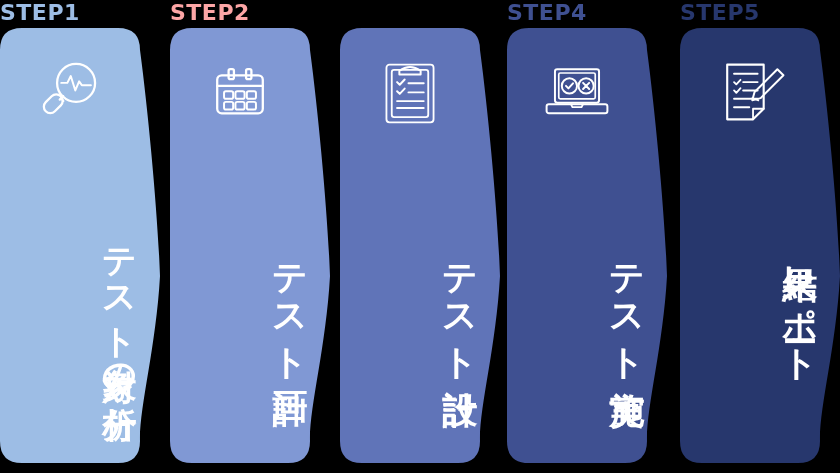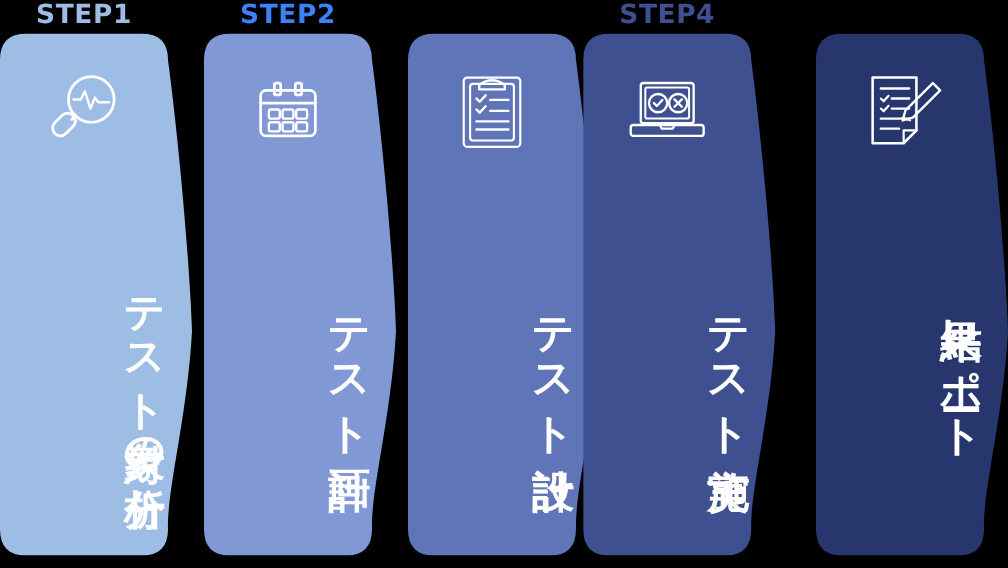--- a/index.html
+++ b/index.html
@@ -27,21 +27,20 @@
     width: 170px;
     height: 473px;
   }
   .step-label {
     position: absolute;
     top: 0px;
     left: 0;
     width: 140px;
     height: 26px;
     line-height: 26px;
-    text-align: center;
     font-family: "DejaVu Sans", "Liberation Sans", sans-serif;
     font-weight: 700;
     font-size: 22px;
     letter-spacing: 0.5px;
     white-space: nowrap;
   }
   .panel-wrap {
     position: absolute;
     top: 28px;
     left: 0;
@@ -121,21 +120,21 @@
               <path d="M41 55.5 l-4.5 4.5"></path>
               <rect x="14" y="57" width="28" height="17" rx="8.5" transform="rotate(-45 28 65.5)"></rect>
               <path d="M38.2 58.6 l3.2 3.2" stroke-width="2.6"></path>
             </svg>
           </div>
           <div class="v-text tight">テスト対象の分析</div>
         </div>
       </div>
     </div>
     <div class="step" style="left: 170px;">
-      <div class="step-label" style="color: #3b82f6;">STEP2</div>
+      <div class="step-label" style="color: #fca5a5;">STEP2</div>
       <div class="panel-wrap">
         <svg class="panel-svg" viewBox="0 0 170 435">
           <path d="M 0 22 Q 0 0 22 0 L 118 0 Q 140 0 140 22 C 149 90 158 190 160 248 C 156 320 139 380 140 413 Q 140 435 118 435 L 22 435 Q 0 435 0 413 Z" fill="#8098d4"></path>
         </svg>
         <div class="panel-content">
           <div class="icon-box">
             <svg viewBox="0 0 100 100" xmlns="http://www.w3.org/2000/svg" fill="none" stroke="#ffffff" stroke-width="3" stroke-linecap="round" stroke-linejoin="round">
               <rect x="20" y="28" width="60" height="50" rx="6"></rect>
               <path d="M20 42 h60"></path>
               <rect x="35" y="20" width="7" height="13" rx="2.2"></rect>
@@ -168,21 +167,21 @@
               <path d="M33 49 l3.5 3.5 l6.5 -7" stroke-width="2.6"></path>
               <path d="M48 50.5 h20" stroke-width="2.6"></path>
               <path d="M33 62 h35" stroke-width="2.6"></path>
               <path d="M33 71 h35" stroke-width="2.6"></path>
             </svg>
           </div>
           <div class="v-text">テスト設計</div>
         </div>
       </div>
     </div>
-    <div class="step" style="left: 486px; text-decoration: underline;">
+    <div class="step" style="left: 507px; text-decoration: underline;">
       <div class="step-label" style="color: rgb(63, 80, 145);">STEP4</div>
       <div class="panel-wrap">
         <svg class="panel-svg" viewBox="0 0 170 435">
           <path d="M 0 22 Q 0 0 22 0 L 118 0 Q 140 0 140 22 C 149 90 158 190 160 248 C 156 320 139 380 140 413 Q 140 435 118 435 L 22 435 Q 0 435 0 413 Z" fill="#3f5091"></path>
         </svg>
         <div class="panel-content">
           <div class="icon-box">
             <svg viewBox="0 0 100 100" xmlns="http://www.w3.org/2000/svg" fill="none" stroke="#ffffff" stroke-width="3" stroke-linecap="round" stroke-linejoin="round">
               <rect x="21" y="20" width="58" height="44" rx="3" stroke-width="2.6"></rect>
               <rect x="26" y="25" width="48" height="34" rx="2" stroke-width="2.2"></rect>
@@ -192,20 +191,21 @@
               <path d="M58 38 l8 8 M66 38 l-8 8" stroke-width="2.6"></path>
               <path d="M13 66 h74 a3 3 0 0 1 3 3 v6 a3 3 0 0 1 -3 3 h-74 a3 3 0 0 1 -3 -3 v-6 a3 3 0 0 1 3 -3 z" stroke-width="2.6"></path>
               <path d="M42 66 l2 4 h12 l2 -4" stroke-width="2.4"></path>
             </svg>
           </div>
           <div class="v-text">テスト実施</div>
         </div>
       </div>
     </div>
     <div class="step" style="left: 680px;">
+      <div class="step-label" style="color: rgb(39, 55, 109);">STEP5</div>
       <div class="panel-wrap">
         <svg class="panel-svg" viewBox="0 0 170 435">
           <path d="M 0 22 Q 0 0 22 0 L 118 0 Q 140 0 140 22 C 149 90 158 190 160 248 C 156 320 139 380 140 413 Q 140 435 118 435 L 22 435 Q 0 435 0 413 Z" fill="#27376d"></path>
         </svg>
         <div class="panel-content">
           <div class="icon-box">
             <svg viewBox="0 0 100 100" xmlns="http://www.w3.org/2000/svg" fill="none" stroke="#ffffff" stroke-width="3" stroke-linecap="round" stroke-linejoin="round">
               <path d="M20 14 h48 v58 l-14 14 h-34 z" stroke-width="2.8"></path>
               <path d="M68 72 h-14 v14" stroke-width="2.4"></path>
               <path d="M29 26 h31" stroke-width="2.6"></path>

